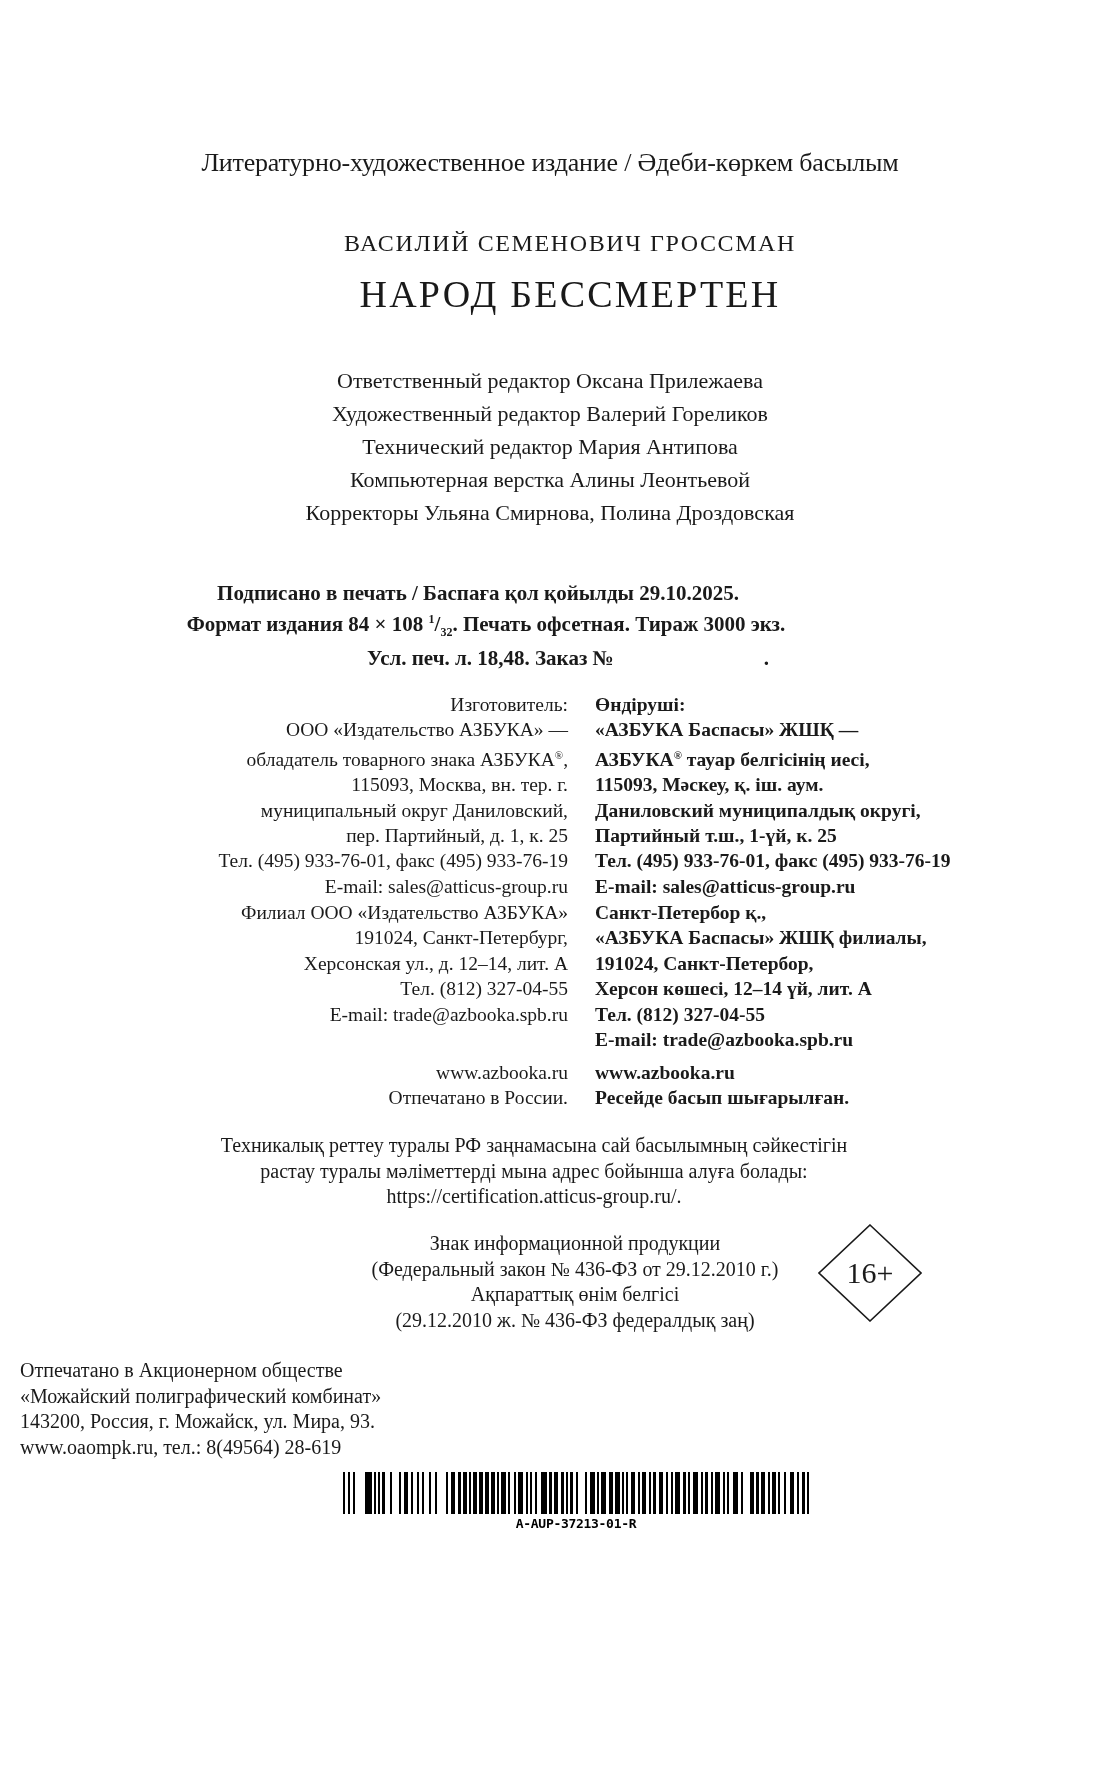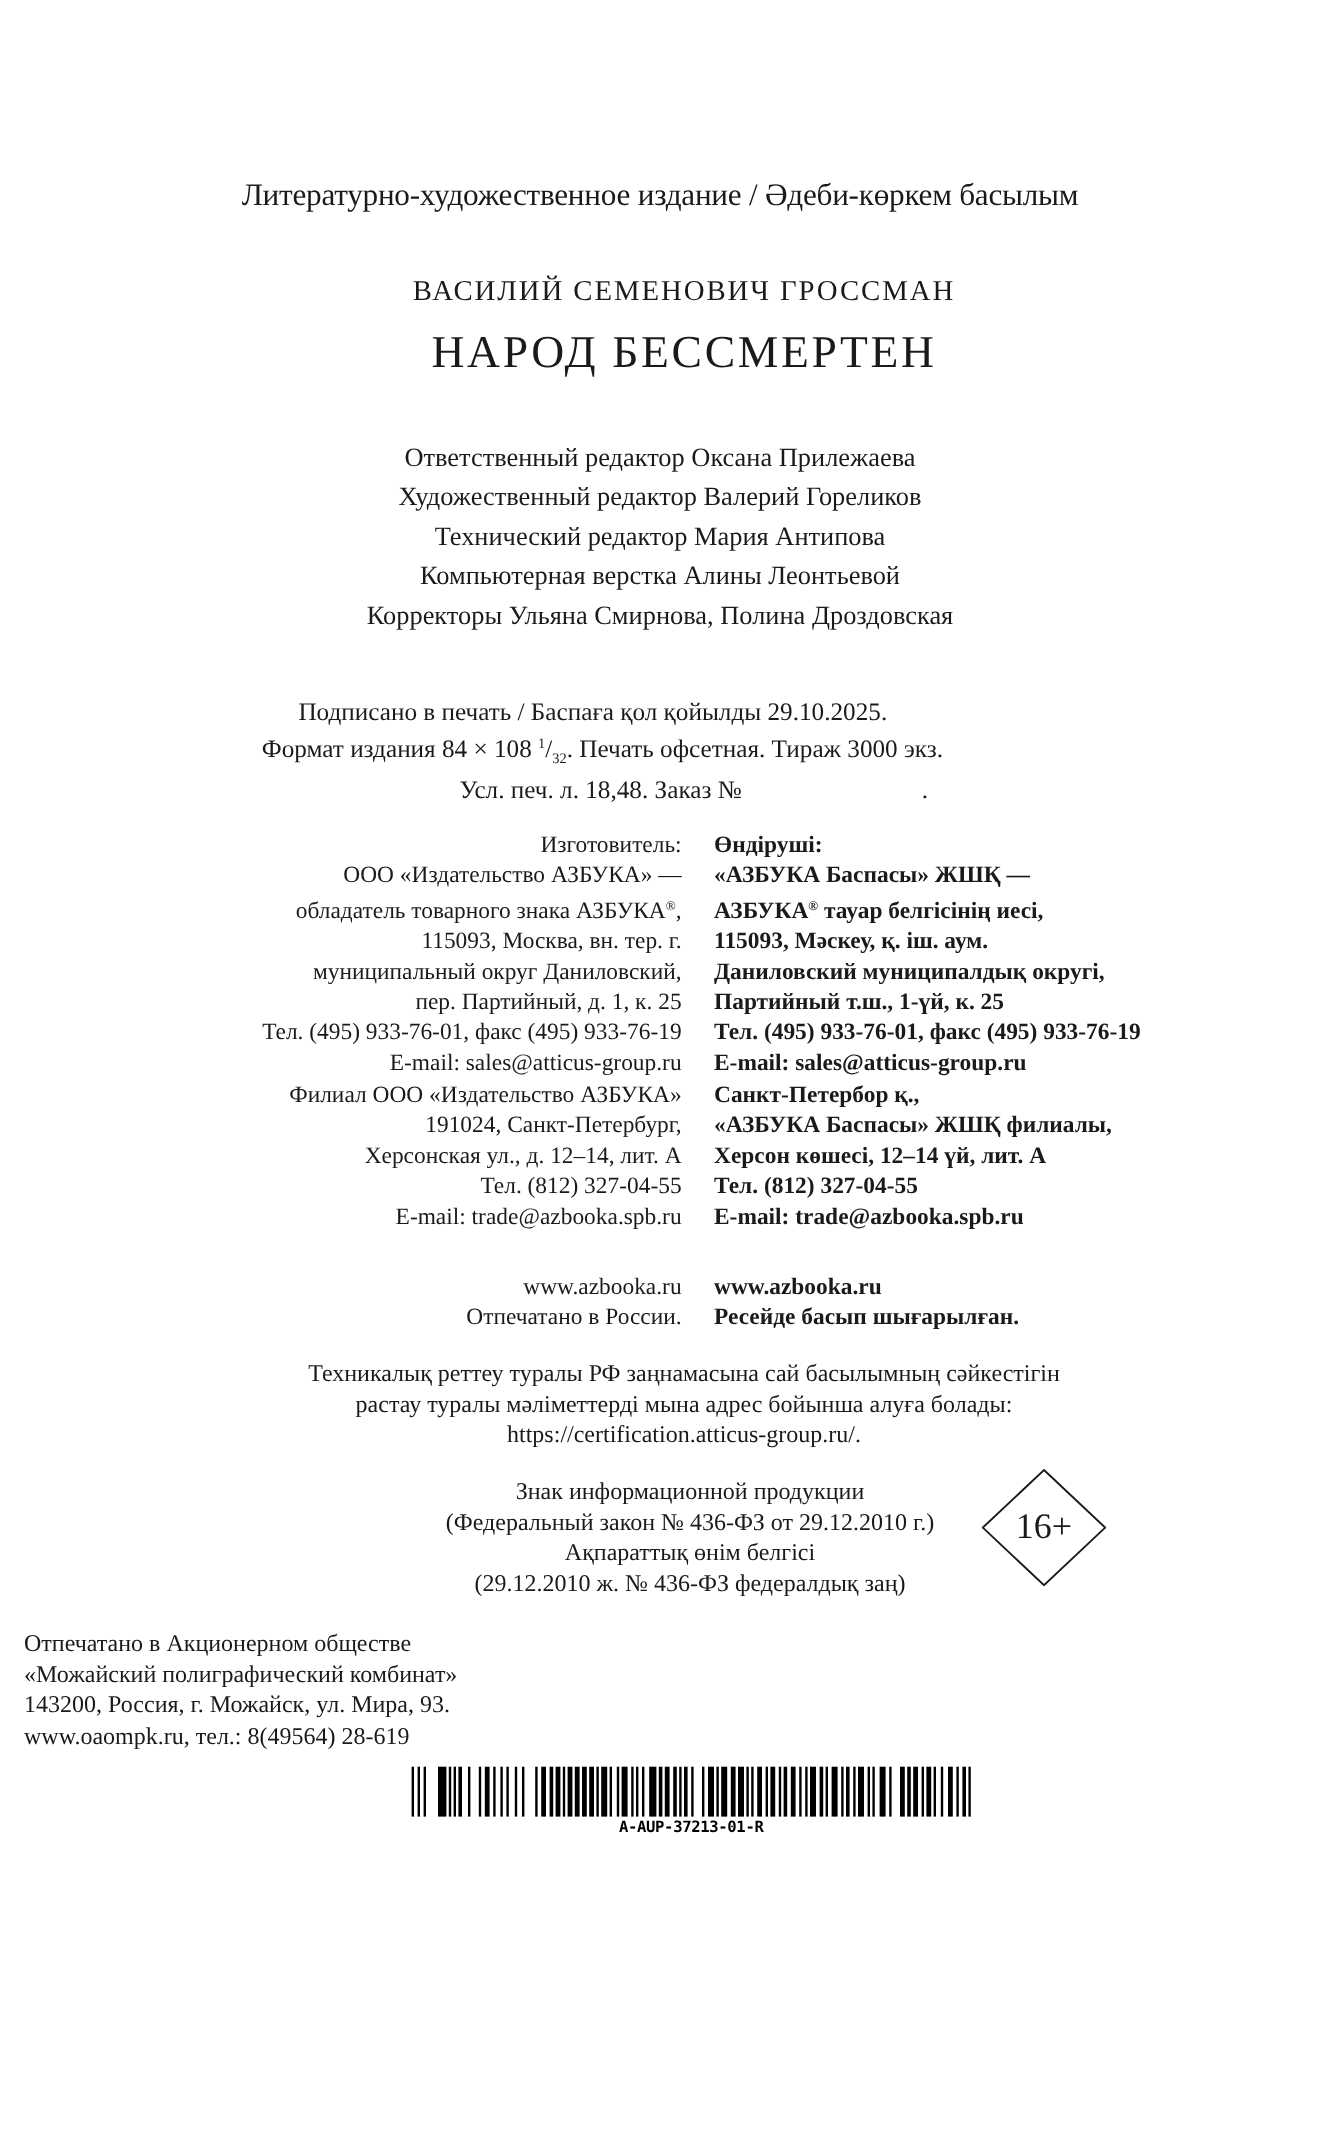--- a/index.html
+++ b/index.html
@@ -45,24 +45,25 @@
       left: 0;
       width: 1100px;
       text-align: center;
       font-size: 22px;
       line-height: 33px;
     }
     .credits div { white-space: nowrap; }
     .print-info {
       position: absolute;
       top: 580px;
-      left: 16px;
+      left: 0;
       width: 916px;
       font-size: 21px;
       line-height: 26px;
+      font-weight: bold;
     }
     .print-info div { white-space: nowrap; position: relative; }
     .pi-1 { text-align: center; left: 20px; }
     .pi-2 { text-align: center; left: 28px; }
     .pi-3 { text-align: left; padding-left: 367px; }
     .pi-3 .order-blank { display: inline-block; width: 150px; }
     sup.frac, sub.frac { font-size: 12px; }
 
     .col {
       position: absolute;
@@ -85,21 +86,20 @@
     .reg { font-size: 11px; vertical-align: 7px; }
 
     .cert {
       position: absolute;
       top: 1133px;
       left: 0;
       width: 1028px;
       text-align: center;
       font-size: 20px;
       line-height: 25.5px;
-      margin-left: 36px;
     }
     .cert div { white-space: nowrap; position: relative; left: 20px; }
 
     .infosign {
       position: absolute;
       top: 1231px;
       left: 340px;
       width: 470px;
       text-align: center;
       font-size: 20px;
@@ -208,20 +208,21 @@
   <div>Филиал ООО «Издательство АЗБУКА»</div>
   <div>191024, Санкт-Петербург,</div>
   <div>Херсонская ул., д. 12–14, лит. А</div>
   <div>Тел. (812) 327-04-55</div>
   <div>E-mail: trade@azbooka.spb.ru</div>
 </div>
 
 <div class="col col-right blk2">
   <div>Санкт-Петербор қ.,</div>
   <div>«АЗБУКА Баспасы» ЖШҚ филиалы,</div>
+  <div>191024, Санкт-Петербор,</div>
   <div>Херсон көшесі, 12–14 үй, лит. А</div>
   <div>Тел. (812) 327-04-55</div>
   <div>E-mail: trade@azbooka.spb.ru</div>
 </div>
 
 <div class="col col-left blk3">
   <div>www.azbooka.ru</div>
   <div>Отпечатано в России.</div>
 </div>
 <div class="col col-right blk3">

